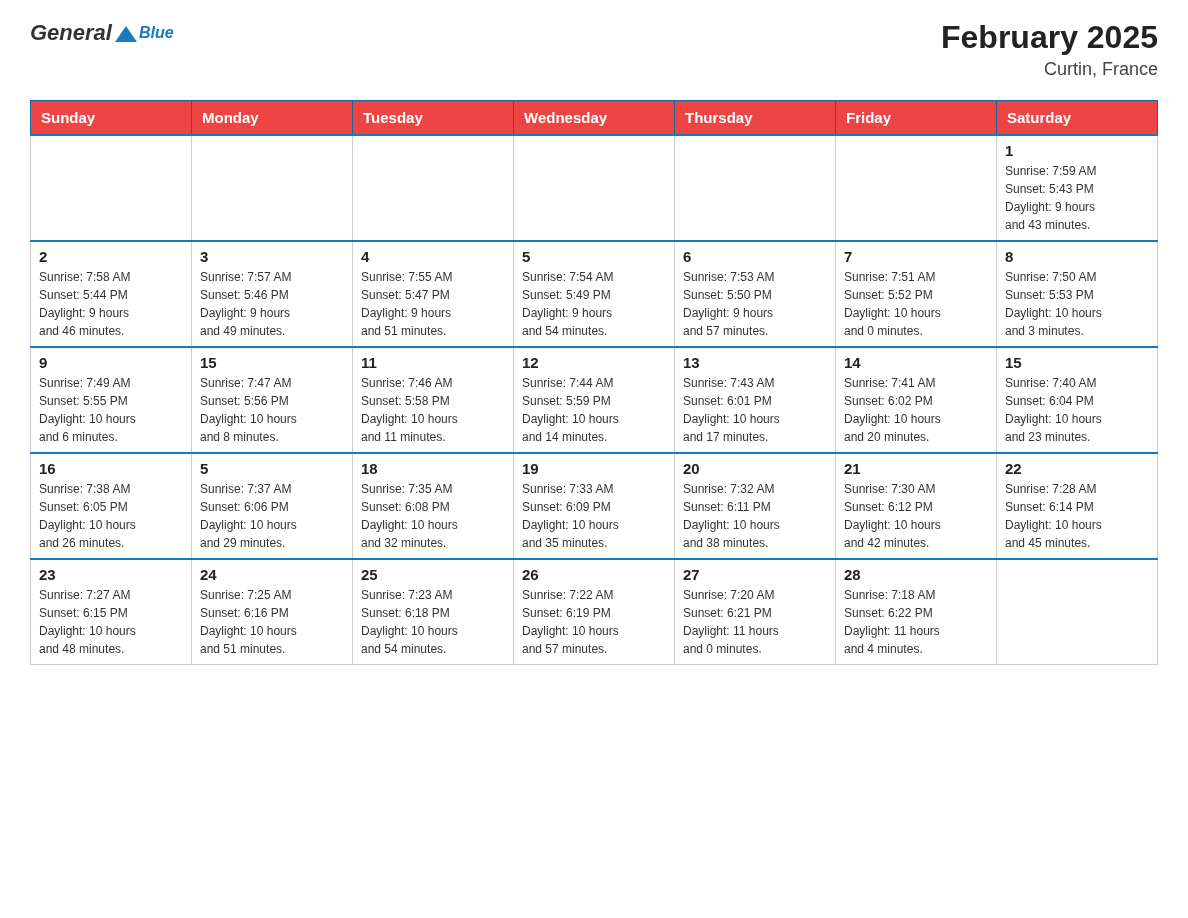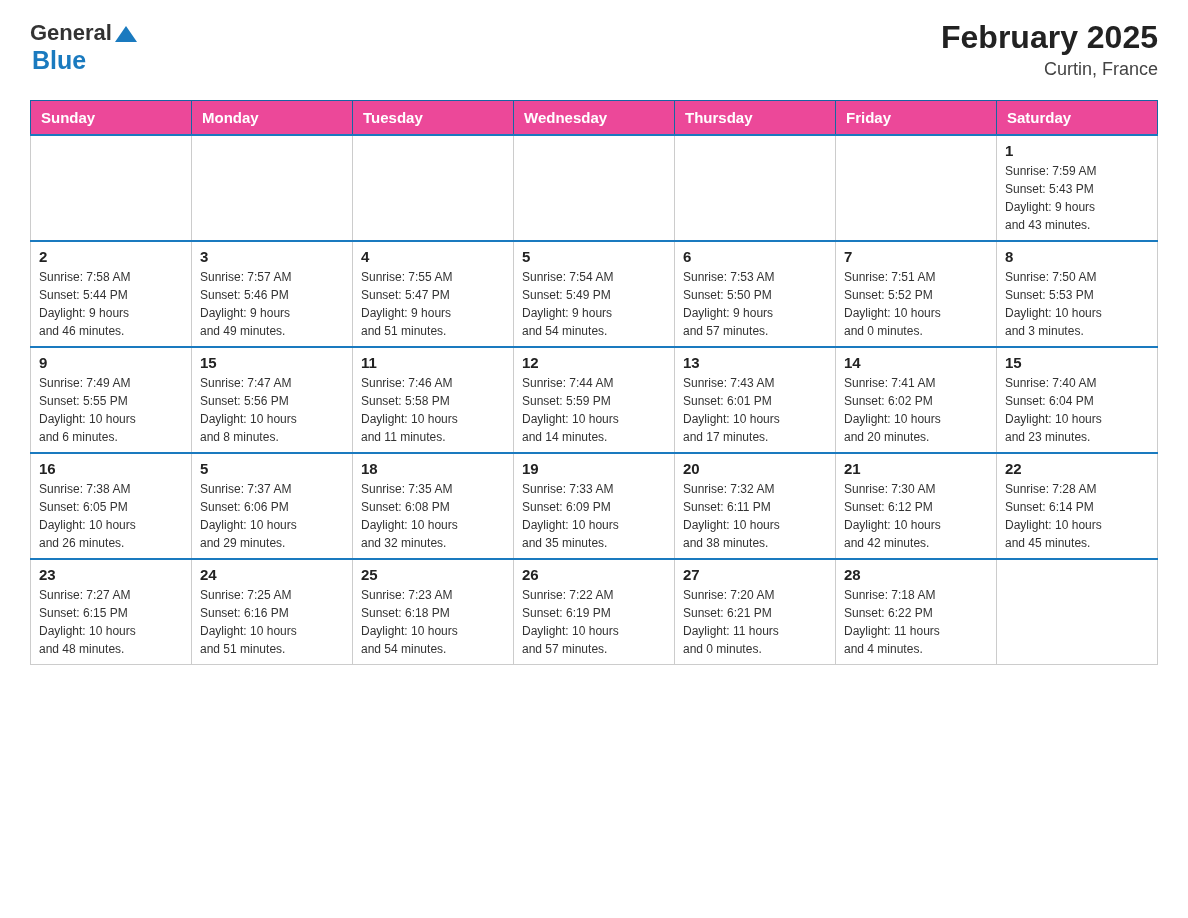--- a/index.html
+++ b/index.html
@@ -15,21 +15,21 @@
       justify-content: space-between;
       align-items: flex-start;
       margin-bottom: 20px;
     }
     .logo-text-general {
       font-size: 22px;
       font-weight: bold;
       color: #333;
     }
     .logo-blue {
-      font-size: 25px;
+      font-size: 16px;
       font-weight: bold;
       color: #1a7abf;
       margin-top: 8px;
     }
     .title-area {
       text-align: right;
     }
     .month-title {
       font-size: 32px;
       font-weight: bold;
@@ -40,21 +40,21 @@
       font-size: 18px;
       color: #444;
       margin-top: 4px;
     }
     .calendar {
       width: 100%;
       border-collapse: collapse;
       border: 1px solid #999;
     }
     .calendar thead th {
-      background-color: #ec4899;
+      background-color: #ef4444;
       color: white;
       font-size: 15px;
       font-weight: bold;
       padding: 8px 10px;
       text-align: left;
       border: 1px solid #1567a3;
     }
     .calendar tbody td {
       vertical-align: top;
       padding: 6px 8px;
@@ -78,22 +78,23 @@
     .day-info {
       font-size: 12px;
       color: #333;
       line-height: 1.5;
     }
     .empty-cell {
       background: #f9f9f9;
     }
     .logo-wrapper {
       display: flex;
-      flex-direction: column;
-      align-items: flex-start;
+      flex-direction: row;
+      align-items: center;
+      font-style: italic;
     }
     .logo-top-row {
       display: flex;
       align-items: center;
     }
     .logo-bottom {
       margin-left: 2px;
     }
   </style>
 </head>

